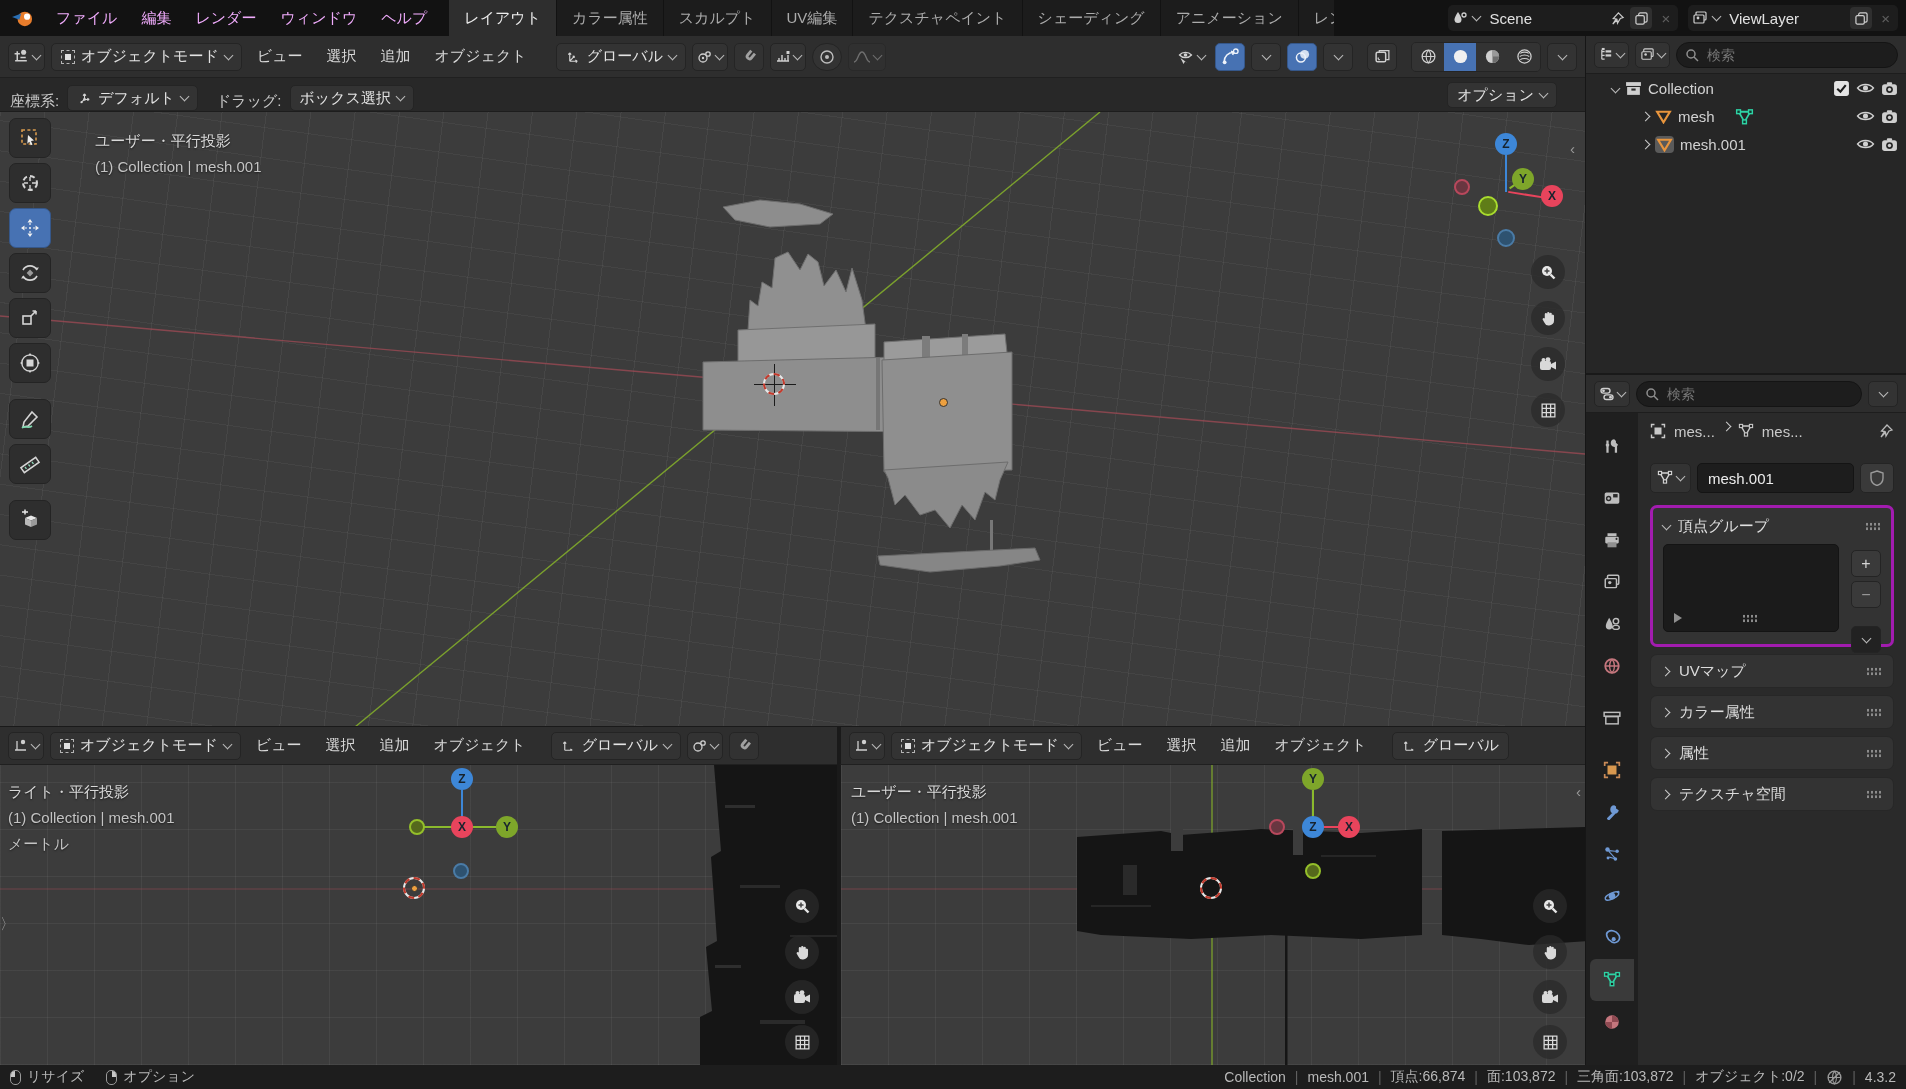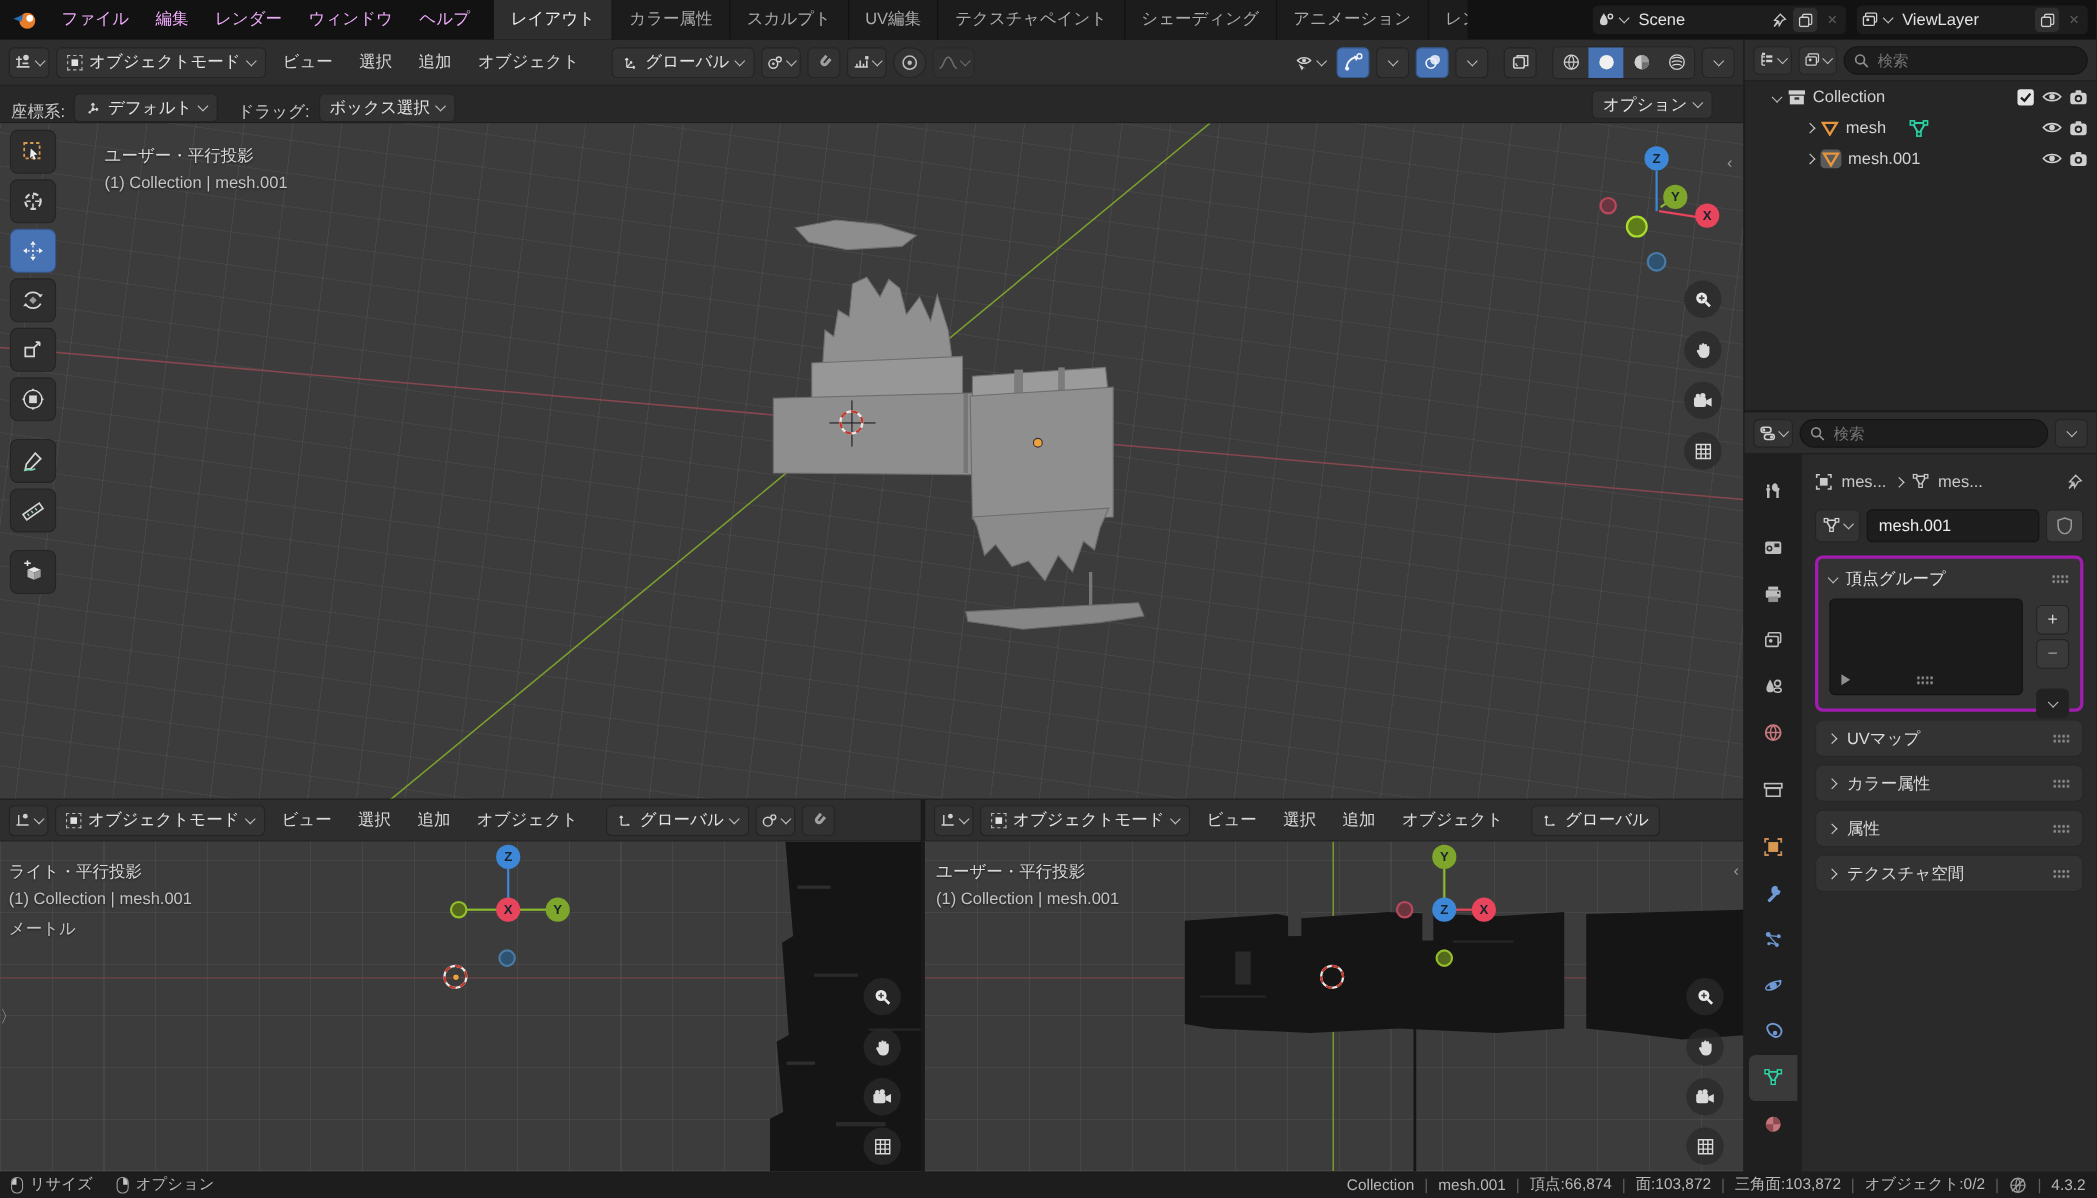--- a/index.html
+++ b/index.html
@@ -72,21 +72,21 @@
 .ind1{padding-left:26px}.ind2{padding-left:56px}
 .hlico{background:#5a5a5a;border-radius:4px;padding:1px}
 
 .props{position:absolute;left:1585px;top:373px;width:321px;height:692px;background:#2a2a2a;border-left:1px solid #161616;border-top:2px solid #191919}
 .phead{height:38px;background:#2d2d2d;border-bottom:1px solid #1d1d1d;display:flex;align-items:center;gap:6px;padding:0 8px}
 .ptabs{position:absolute;left:0;top:38px;bottom:0;width:52px;background:#1f1f1f;display:flex;flex-direction:column;align-items:center;padding-top:12px}
 .ptab{width:44px;height:42px;display:flex;align-items:center;justify-content:center;border-radius:6px 0 0 6px}
 .ptab.active{background:#3a3a3a}
 .pgap{margin-top:10px}
 .pcontent{position:absolute;left:52px;top:38px;right:0;bottom:0;padding:10px 12px 0 12px;overflow:hidden}
-.bcrow{display:flex;align-items:center;gap:8px;color:#c9c9c9;height:30px}
+.bcrow{display:flex;align-items:flex-start;gap:8px;color:#c9c9c9;height:30px}
 .bcrow .sp{flex:1}
 .dbrow{display:flex;align-items:center;gap:6px;margin-top:10px}
 .dbsel{display:flex;align-items:center;gap:4px;background:#333;border:1px solid #242424;border-radius:5px;height:30px;padding:0 6px}
 .dbfield{flex:1;background:#1d1d1d;border:1px solid #141414;border-radius:5px;height:30px;display:flex;align-items:center;padding:0 10px;color:#ececec}
 .shieldbtn{width:34px;height:30px;background:#3a3a3a;border:1px solid #242424;border-radius:5px;display:flex;align-items:center;justify-content:center}
 .panel{background:#333;border:3px solid #a21caf;border-radius:7px;margin-top:12px;padding:9px 10px 12px 10px;position:relative}
 .phrow{display:flex;align-items:center;gap:8px;color:#e0e0e0}
 .grip{width:16px;height:9px;margin-left:auto;background-image:radial-gradient(#8b8b8b 1px,transparent 1.3px);background-size:4px 4.5px;background-position:0 0}
 .plist{background:#1b1b1b;border:1px solid #141414;border-radius:5px;height:88px;margin-top:8px;width:calc(100% - 42px);position:relative}
 .plist .tri{position:absolute;left:10px;bottom:8px;width:0;height:0;border-left:8px solid #8f8f8f;border-top:5px solid transparent;border-bottom:5px solid transparent}

